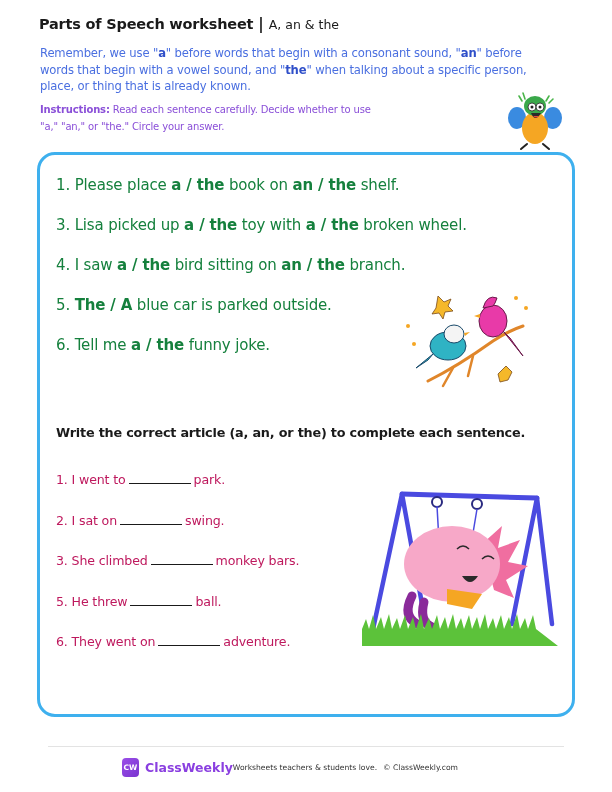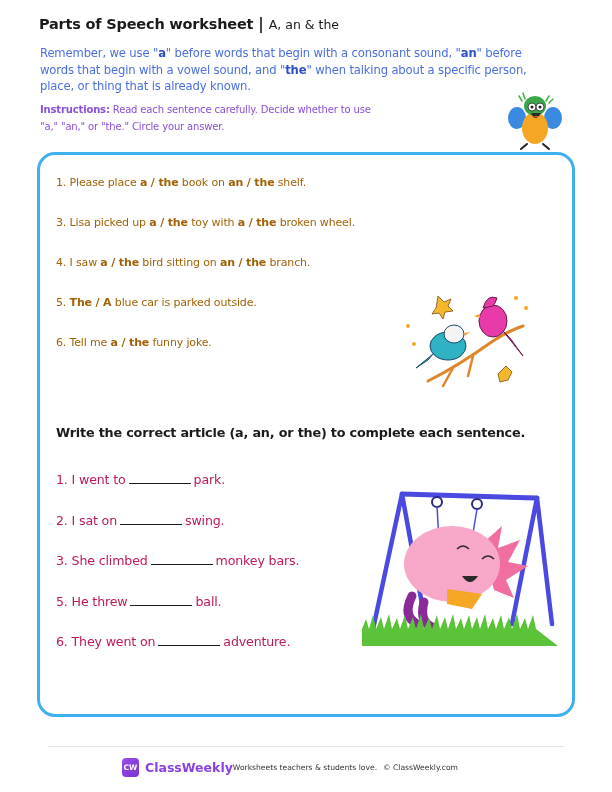--- a/index.html
+++ b/index.html
@@ -15,21 +15,21 @@
   .remember b { color: #2f4fc9; }
 
   .instructions { position: absolute; left: 40px; top: 102px; width: 350px; font-size: 10px; line-height: 16.5px; color: #8a4fd8; letter-spacing: -0.15px; }
   .instructions b { font-weight: bold; color: #8a4fd8; }
 
   .parrot { position: absolute; left: 505px; top: 88px; width: 60px; height: 66px; }
 
   .box { position: absolute; left: 37px; top: 152px; width: 538px; height: 565px; border: 3px solid #3eb0ee; border-radius: 18px; background: #fff; }
 
   .q1-list { position: absolute; left: 56px; top: 176px; }
-  .q1-item { height: 40px; font-size: 11px; color: #a16207; white-space: nowrap; letter-spacing: -0.15px; }
+  .q1-item { height: 40px; font-size: 15px; color: #15803d; white-space: nowrap; letter-spacing: -0.15px; }
   .q1-item b { font-weight: bold; }
 
   .section2 { position: absolute; left: 56px; top: 425px; font-size: 12.8px; font-weight: bold; color: #1a1a1a; letter-spacing: -0.2px; white-space: nowrap; }
 
   .q2-list { position: absolute; left: 56px; top: 472px; }
   .q2-item { height: 40.5px; font-size: 12.6px; color: #be185d; white-space: nowrap; letter-spacing: -0.15px; }
   .blank { display: inline-block; border-bottom: 1px solid #1a1a1a; height: 11px; vertical-align: baseline; margin: 0 3px; }
 
   .birds { position: absolute; left: 398px; top: 286px; width: 135px; height: 110px; }
   .swing { position: absolute; left: 362px; top: 484px; width: 196px; height: 162px; }

